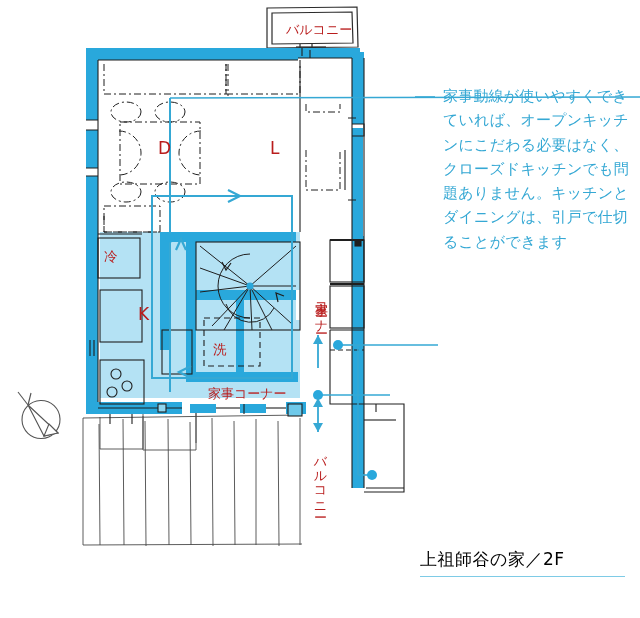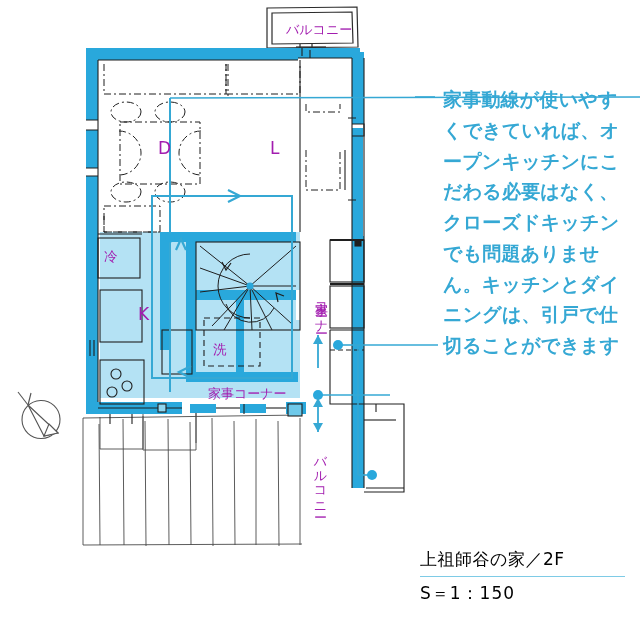--- a/index.html
+++ b/index.html
@@ -8,42 +8,42 @@
     background:#ffffff;
     font-family:"DejaVu Sans","Liberation Sans",sans-serif;
     position:relative;overflow:hidden;
   }
   #stage{position:absolute;left:0;top:0;width:640px;height:618px;}
   #planSvg{position:absolute;left:0;top:0;}
 
   .anno{
     position:absolute;
     color:#35a8d4;
-    font-size:19px;
+    font-size:15px;
     line-height:1.62;
     letter-spacing:0.2px;
-    font-weight:700;
+    font-weight:400;
     white-space:pre-line;
   }
   #anno1{left:443px;top:84px;width:190px;}
   #anno2{left:443px;top:324px;width:190px;}
 
   #caption{
     position:absolute;left:420px;top:548px;width:205px;
     color:#000000;
   }
   #capTitle{
     font-size:17px;letter-spacing:0.5px;
     padding-bottom:5px;
     border-bottom:1.6px solid #7ecbe6;
   }
   #capScale{font-size:17px;letter-spacing:1px;padding-top:5px;}
 
   .planlabel{
-    position:absolute;color:#a21caf;
+    position:absolute;color:#b91c1c;
     font-size:15px;font-weight:500;text-align:right;
   }
   .planlabel.vert{
     writing-mode:vertical-rl;text-orientation:upright;
     letter-spacing:1px;
   }
   #lblD{left:158px;top:138px;font-size:17px;}
   #lblL{left:270px;top:138px;font-size:17px;}
   #lblK{left:138px;top:304px;font-size:17px;}
   #lblRei{left:104px;top:248px;font-size:13.5px;}
@@ -282,16 +282,15 @@
   <div class="planlabel" id="lblSen">洗</div>
   <div class="planlabel" id="lblSanitary">家事コーナー</div>
   <div class="planlabel" id="lblBalconyTop">バルコニー</div>
   <div class="planlabel vert" id="lblKaji">家事コーナー</div>
   <div class="planlabel vert" id="lblBalconyRight">バルコニー</div>
 
   <div class="anno" id="anno1">家事動線が使いやすくできていれば、オープンキッチンにこだわる必要はなく、クローズドキッチンでも問題ありません。キッチンとダイニングは、引戸で仕切ることができます</div>
 
   <div id="caption">
     <div id="capTitle">上祖師谷の家／2F</div>
-    <div id="capScale">S＝1：150</div>
   </div>
 
 </div>
 
 </body></html>

